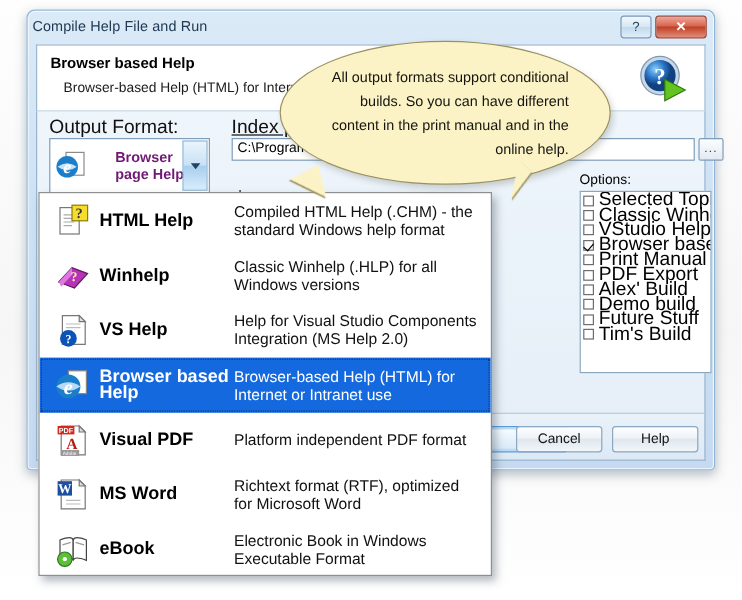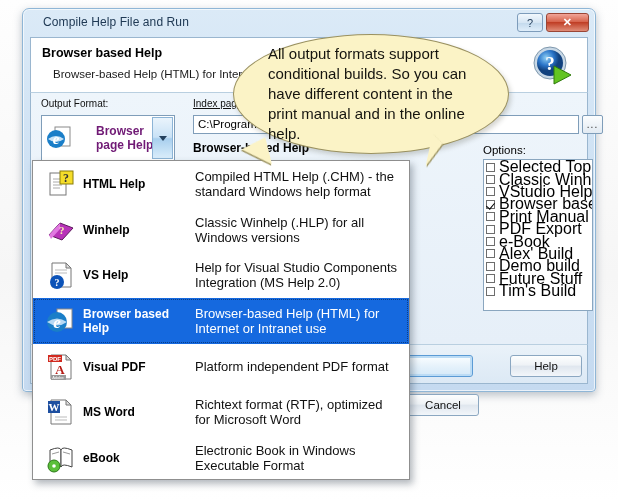--- a/index.html
+++ b/index.html
@@ -22,21 +22,21 @@
     left: 22px; top: 8px;
     width: 574px; height: 384px;
     border-radius: 7px 7px 4px 4px;
     background: linear-gradient(180deg,#dbeaf7 0%,#cfe2f4 40%,#c5daf0 100%);
     border: 1px solid #8fb6d6;
     box-shadow: 0 3px 9px rgba(60,80,100,0.35), 0 0 0 1px rgba(255,255,255,0.65) inset;
   }
   .titlebar {
     position: relative;
     height: 28px;
-    padding: 6px 0 0 20px;
+    padding: 6px 0 0 4px;
     font-size: 12px;
     color: #203a55;
     letter-spacing: .1px;
   }
   .win-buttons {
     position: absolute;
     right: 6px; top: 4px;
     display: flex; gap: 3px;
   }
   .win-btn {
@@ -87,21 +87,21 @@
   .body-area {
     position: absolute;
     left: 0; top: 56px; right: 0; bottom: 40px;
     background: #eef4fa;
     border-left: 1px solid #9ab6cf;
     border-right: 1px solid #9ab6cf;
     background: linear-gradient(180deg,#eef5fb,#e6eff8);
   }
   .label {
     position: absolute;
-    font-size: 10px; color: #101010;
+    font-size: 16px; color: #101010;
   }
   .label u { text-decoration: underline; }
 
   
   .combo {
     position: absolute;
     left: 10px; top: 22px;
     width: 134px; height: 46px;
     background: #fff;
     border: 1px solid #7f9db9;
@@ -226,21 +226,21 @@
     background: #1569df;
     outline: 1px dotted #0b3e86;
     outline-offset: -2px;
   }
   .dd-icon {
     width: 44px; flex: 0 0 auto;
     display: flex; align-items: center; justify-content: center;
   }
   .dd-name {
     width: 112px; flex: 0 0 auto;
-    font-size: 12px; font-weight: bold; color: #000;
+    font-size: 15px; font-weight: bold; color: #000;
     line-height: 14px;
   }
   .dd-desc {
     flex: 1 1 auto;
     font-size: 13px; color: #111; line-height: 15px;
     padding-right: 8px;
   }
   .dd-item.selected .dd-name,
   .dd-item.selected .dd-desc { color: #ffffff; }
 
@@ -251,22 +251,22 @@
     width: 276px; height: 120px;
     z-index: 40;
   }
   .callout-body {
     position: absolute; inset: 0;
     background: #fbf3c6;
     border: 1px solid #9a9160;
     border-radius: 50% / 50%;
     box-shadow: 2px 3px 5px rgba(60,60,40,0.22);
     display: flex; align-items: center; justify-content: center;
-    text-align: left;
-    font-size: 15px; line-height: 20px; color: #15140f;
+    text-align: right;
+    font-size: 12px; line-height: 20px; color: #15140f;
     padding: 0 34px;
   }
   .callout-tail {
     position: absolute;
     left: 196px; top: 100px;
     width: 0; height: 0;
     border-left: 12px solid #fbf3c6;
     border-bottom: 26px solid transparent;
     border-top: 8px solid transparent;
     transform: rotate(12deg);
@@ -344,21 +344,20 @@
           </div>
         </div>
 
         <div class="label" style="left:162px; top:5px;">
           <u>Index page (p</u>
         </div>
 
         <div class="field">C:\Program File</div>
         <div class="browse-btn">...</div>
 
-        <div class="desc-title">Browser-based Help</div>
         <div class="desc-body">
           <span>sh your</span><br>
           <span class="desc-link">elp.</span>
         </div>
 
         <div class="options-label">Options:</div>
 
         <div class="checklist">
 
         <div class="chk-row">
@@ -380,44 +379,40 @@
             <div class="chk-row">
               <span class="chk-box"></span>
               <span>Print Manual</span>
             </div>
             <div class="chk-row">
               <span class="chk-box"></span>
               <span>PDF Export</span>
             </div>
             <div class="chk-row">
               <span class="chk-box"></span>
-              <span>e-Book</span>
-            </div>
-            <div class="chk-row">
-              <span class="chk-box"></span>
               <span>Alex' Build</span>
             </div>
             <div class="chk-row">
               <span class="chk-box"></span>
               <span>Demo build</span>
             </div>
             <div class="chk-row">
               <span class="chk-box"></span>
               <span>Future Stuff</span>
             </div>
             <div class="chk-row">
               <span class="chk-box"></span>
               <span>Tim's Build</span>
             </div>
           </div>
       </div>
 
       <div class="footer">
         <div class="btn primary" style="left:370px;"></div>
-        <div class="btn" style="left:376px;margin-top:39px;">Cancel</div>
+        <div class="btn" style="left:399px;">Cancel</div>
         <div class="btn" style="left:479px;">Help</div>
       </div>
 
     </div>
   </div>
 
   <div class="dropdown">
 
   <div class="dd-item">
         <div class="dd-icon">

